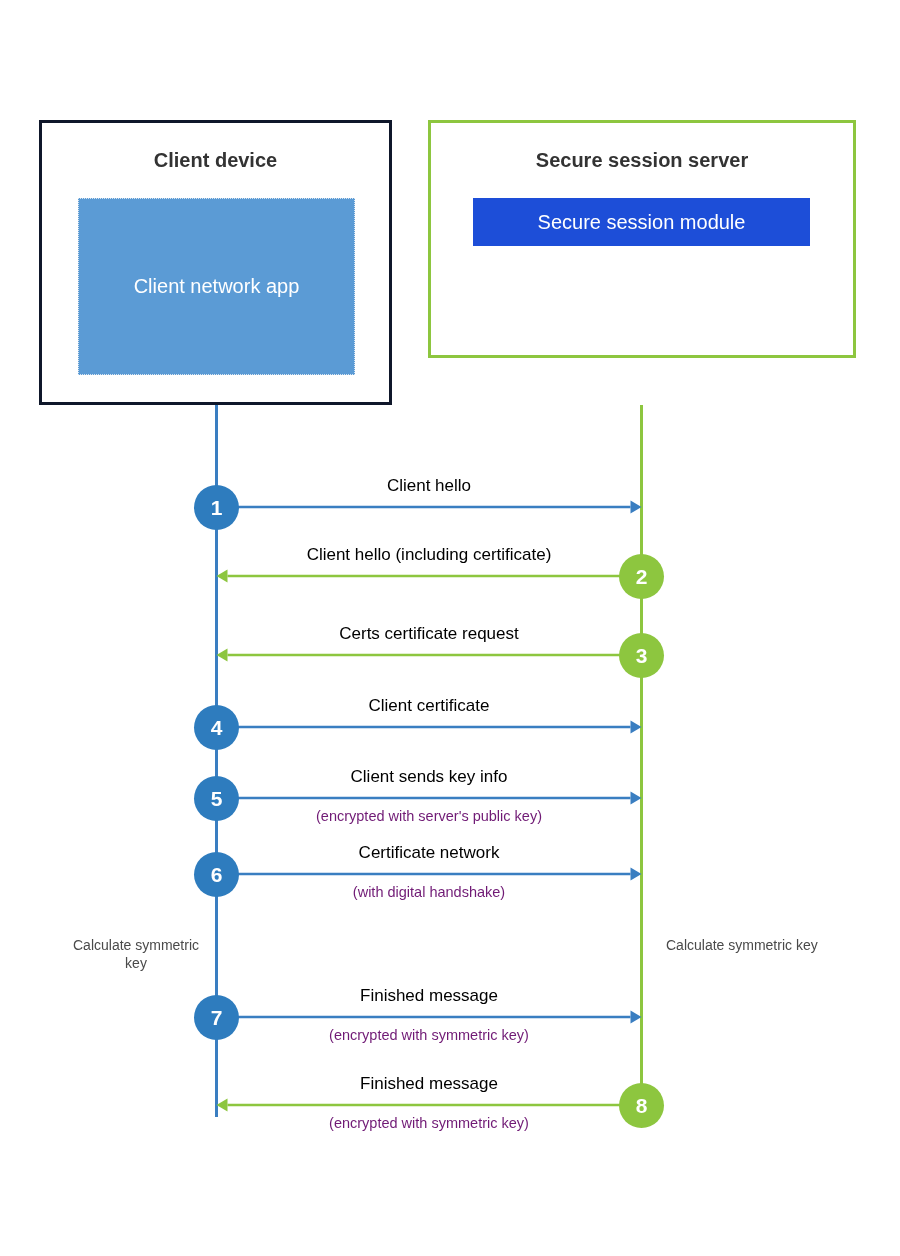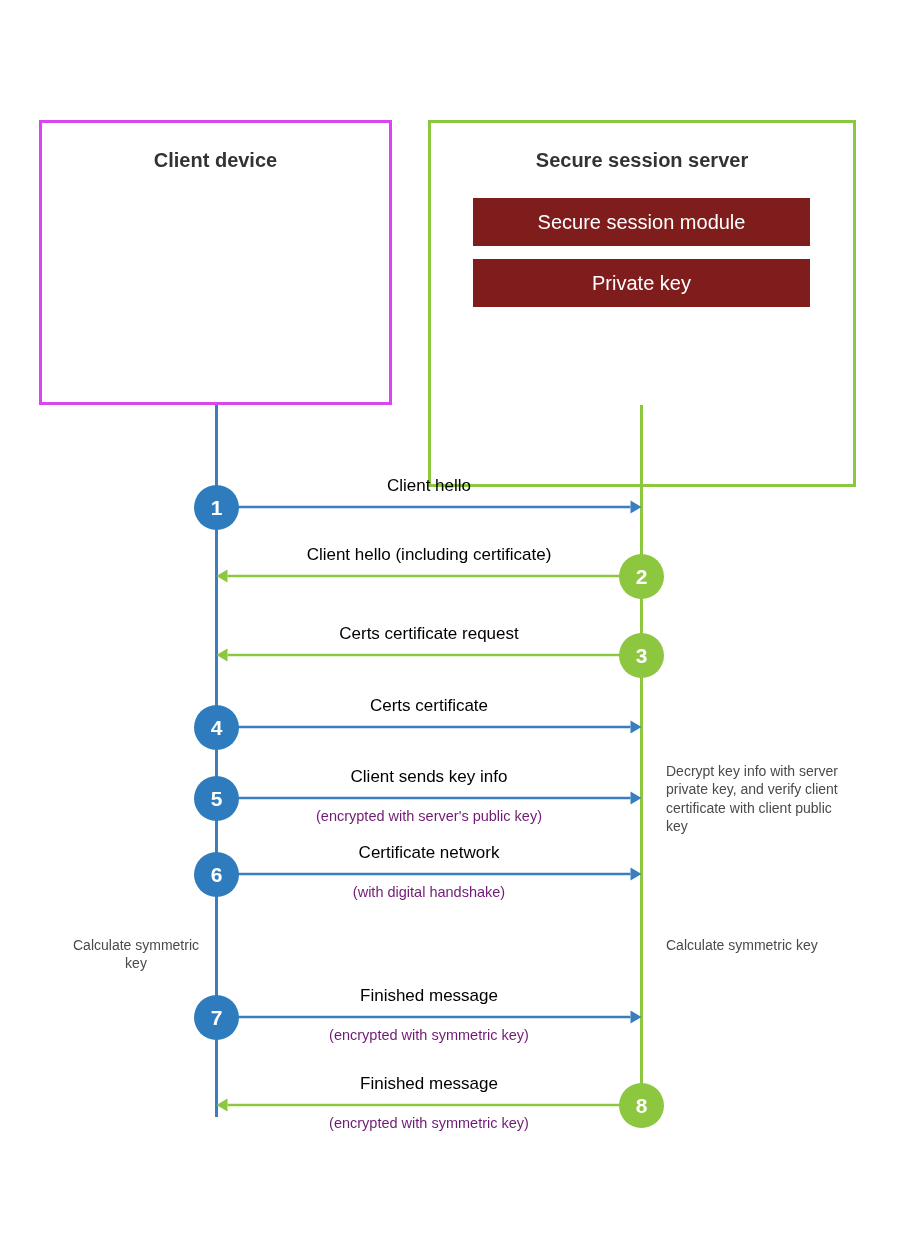--- a/index.html
+++ b/index.html
@@ -39,27 +39,27 @@
   .entity-box {
     position: absolute;
     background: #ffffff;
     box-sizing: border-box;
   }
   .entity-box.client {
     left: 39px;
     top: 120px;
     width: 353px;
     height: 285px;
-    border: 3px solid #d946ef;
+    border: 3px solid #0f172a;
   }
   .entity-box.server {
     left: 428px;
     top: 120px;
     width: 428px;
-    height: 367px;
+    height: 238px;
     border: 3px solid #8dc63f;
   }
   .entity-title {
     position: absolute;
     left: 0;
     right: 0;
     top: 26px;
     text-align: center;
     font-size: 20px;
     font-weight: bold;
@@ -86,21 +86,21 @@
   }
 
   .server-bars {
     position: absolute;
     left: 42px;
     top: 75px;
     width: 337px;
   }
   .server-bar {
     height: 48px;
-    background: #7f1d1d;
+    background: #1d4ed8;
     display: flex;
     align-items: center;
     justify-content: center;
     color: #ffffff;
     font-size: 20px;
     margin-bottom: 13px;
     font-weight: 400;
   }
   .server-bar:last-child { margin-bottom: 0; }
 
@@ -184,27 +184,27 @@
   }
 </style>
 </head>
 <body>
 
 <div id="diagram-root">
 
 
   <div class="entity-box client">
     <div class="entity-title">Client device</div>
+    <div class="client-app">Client network app</div>
   </div>
 
   <div class="entity-box server">
     <div class="entity-title">Secure session server</div>
     <div class="server-bars">
       <div class="server-bar">Secure session module</div>
-      <div class="server-bar">Private key</div>
     </div>
   </div>
 
   <div class="lifeline client-line"></div>
   <div class="lifeline server-line"></div>
 
   <div id="messages-layer">
       <div class="msg" style="top: 507px;">
         <svg class="msg-arrow-svg" width="480" height="20">
           <line x1="26.5" y1="10" x2="440.5" y2="10" stroke="#3a7ec1" stroke-width="2.6"></line>
@@ -228,21 +228,21 @@
         </svg>
         <div class="step-circle green">3</div>
         <div class="msg-label primary">Certs certificate request</div>
       </div>
       <div class="msg" style="top: 727px;">
         <svg class="msg-arrow-svg" width="480" height="20">
           <line x1="26.5" y1="10" x2="440.5" y2="10" stroke="#3a7ec1" stroke-width="2.6"></line>
           <polygon points="451.5,10 440.5,3.5 440.5,16.5" fill="#3a7ec1"></polygon>
         </svg>
         <div class="step-circle blue">4</div>
-        <div class="msg-label primary">Certs certificate</div>
+        <div class="msg-label primary">Client certificate</div>
       </div>
       <div class="msg" style="top: 798px;">
         <svg class="msg-arrow-svg" width="480" height="20">
           <line x1="26.5" y1="10" x2="440.5" y2="10" stroke="#3a7ec1" stroke-width="2.6"></line>
           <polygon points="451.5,10 440.5,3.5 440.5,16.5" fill="#3a7ec1"></polygon>
         </svg>
         <div class="step-circle blue">5</div>
         <div class="msg-label primary">Client sends key info</div>
         <div class="msg-label sub">(encrypted with server's public key)</div>
       </div>
@@ -268,17 +268,16 @@
         <svg class="msg-arrow-svg" width="480" height="20">
           <line x1="451.5" y1="10" x2="37.5" y2="10" stroke="#8dc63f" stroke-width="2.6"></line>
           <polygon points="26.5,10 37.5,3.5 37.5,16.5" fill="#8dc63f"></polygon>
         </svg>
         <div class="step-circle green">8</div>
         <div class="msg-label primary">Finished message</div>
         <div class="msg-label sub">(encrypted with symmetric key)</div>
       </div>
     </div>
 
-  <div class="side-note server-decrypt">Decrypt key info with server private key, and verify client certificate with client public key</div>
   <div class="side-note calc-client">Calculate symmetric key</div>
   <div class="side-note calc-server">Calculate symmetric key</div>
 
 </div>
 
 </body></html>

